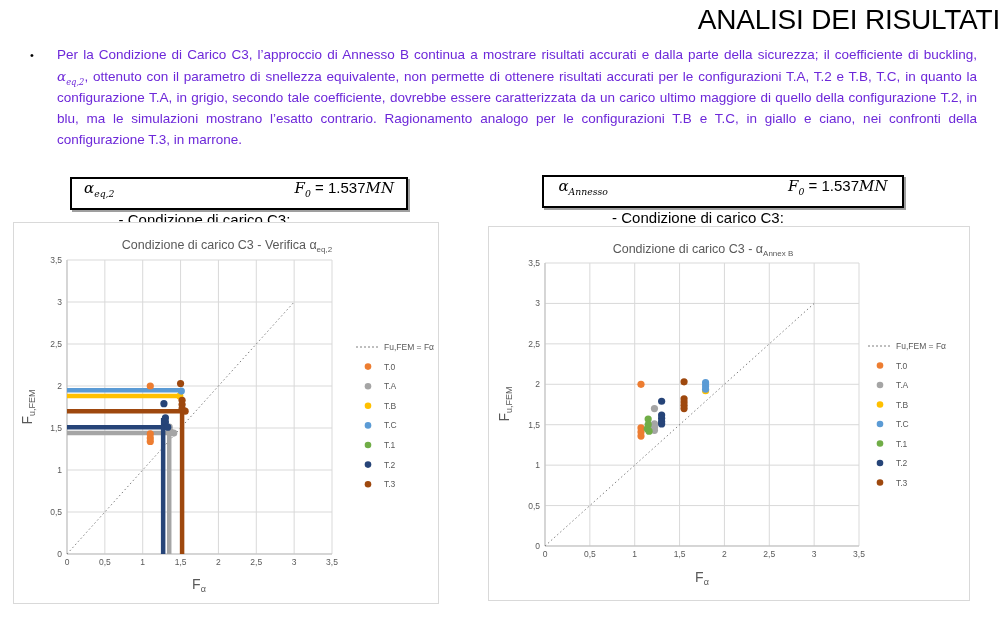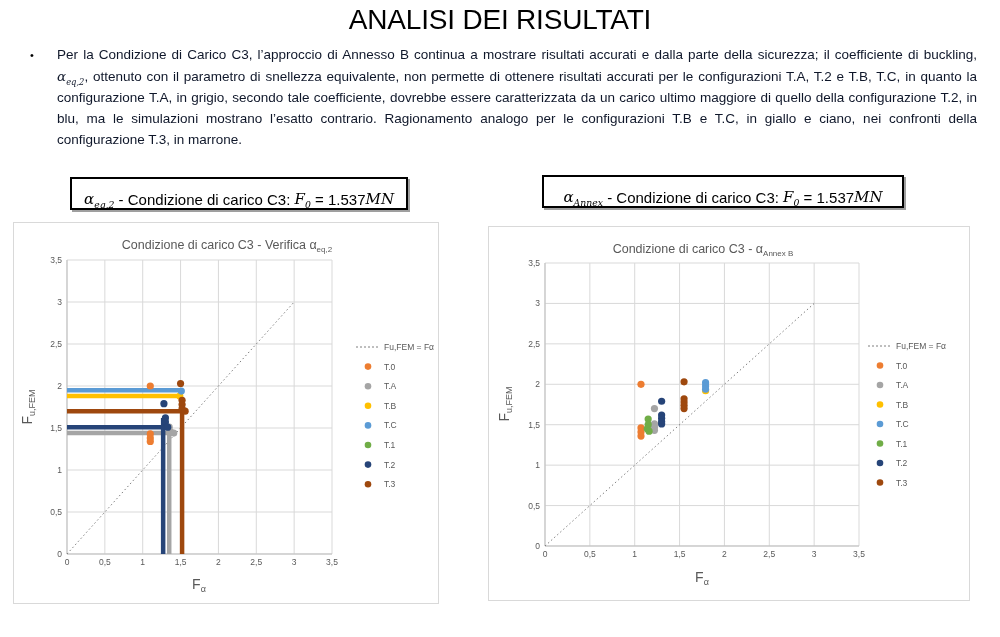--- a/index.html
+++ b/index.html
@@ -1,30 +1,30 @@
 <!DOCTYPE html>
 <html><head>
 <meta charset="utf-8">
 <style>
   html,body{margin:0;padding:0;background:#fff;}
   body{width:1000px;height:637px;position:relative;overflow:hidden;
        font-family:"Liberation Sans",sans-serif;color:#000;}
   .slide{position:absolute;inset:0;background:#fff;}
 
-  .page-title{position:absolute;top:4px;left:0;width:100%;text-align:center;
+  .page-title{position:absolute;top:4px;left:0;width:100%;text-align:right;
     font-size:28px;font-weight:400;letter-spacing:-0.2px;color:#000;}
 
   .bullet-row{position:absolute;left:30px;top:45px;width:947px;display:flex;}
   .bullet-glyph{flex:0 0 27px;font-size:11px;padding-top:4px;color:#000;}
-  .bullet-text{margin:0;font-size:13.5px;line-height:1.55;text-align:justify;color:#0f172a;}
+  .bullet-text{margin:0;font-size:13.5px;line-height:1.55;text-align:justify;color:#6d28d9;}
   .imath{font-family:"DejaVu Serif",serif;font-style:italic;}
   .imath sub,.cap-math sub{font-size:62%;line-height:0;}
 
   .caption-box{position:absolute;border:2px solid #000;background:#fff;
-    box-shadow:2px 2px 0 rgba(80,80,80,0.55);display:flex;align-items:flex-end;
+    box-shadow:2px 2px 0 rgba(80,80,80,0.55);display:flex;align-items:flex-start;
     justify-content:center;font-size:15px;white-space:pre;}
   #caption-eq2{left:70px;top:177px;width:334px;height:29px;}
   #caption-annexb{left:542px;top:175px;width:358px;height:29px;}
   .cap-math{font-family:"DejaVu Serif",serif;font-style:italic;}
   .cap-upright{font-style:normal;font-family:Liberation Sans, sans-serif;}
   .cap-text{font-family:"Liberation Sans",sans-serif;margin-top:32px;}
 
   .chart-panel{position:absolute;background:#fff;border:1px solid #d9d9d9;}
   #panel-eq2{left:13px;top:222px;width:424px;height:380px;}
   #panel-annexb{left:488px;top:226px;width:480px;height:373px;}
@@ -44,21 +44,21 @@
 
   <div class="page-title">ANALISI DEI RISULTATI</div>
 
   <div class="bullet-row">
     <span class="bullet-glyph">•</span>
     <p class="bullet-text"><span>Per la Condizione di Carico C3, l’approccio di Annesso B continua a mostrare risultati accurati e dalla parte della sicurezza; il coefficiente di buckling, </span><span class="imath"><span>α</span><sub>eq,2</sub></span><span>, ottenuto con il parametro di snellezza equivalente, non permette di ottenere risultati accurati per le configurazioni T.A, T.2 e T.B, T.C, in quanto la configurazione T.A, in grigio, secondo tale coefficiente, dovrebbe essere caratterizzata da un carico ultimo maggiore di quello della configurazione T.2, in blu, ma le simulazioni mostrano l’esatto contrario. Ragionamento analogo per le configurazioni T.B e T.C, in giallo e ciano, nei confronti della configurazione T.3, in marrone.</span></p>
   </div>
 
   <div class="caption-box" id="caption-eq2"><span class="cap-math"><span>α</span><sub>eq,2</sub></span><span class="cap-text"> - Condizione di carico C3: </span><span class="cap-math"><span>F</span><sub>0</sub></span><span class="cap-upright"> = 1.537</span><span class="cap-math">MN</span></div>
 
-  <div class="caption-box" id="caption-annexb"><span class="cap-math"><span>α</span><sub>Annex</sub></span><span class="cap-text"> - Condizione di carico C3: </span><span class="cap-math"><span>F</span><sub>0</sub></span><span class="cap-upright"> = 1.537</span><span class="cap-math">MN</span></div>
+  <div class="caption-box" id="caption-annexb"><span class="cap-math"><span>α</span><sub>Annesso</sub></span><span class="cap-text"> - Condizione di carico C3: </span><span class="cap-math"><span>F</span><sub>0</sub></span><span class="cap-upright"> = 1.537</span><span class="cap-math">MN</span></div>
 
   <div class="chart-panel" id="panel-eq2">
     <svg id="svg-eq2" width="424" height="380">
         <line x1="53" y1="331" x2="53" y2="37" stroke="#d9d9d9"></line>
         <line x1="53" y1="331" x2="318" y2="331" stroke="#d9d9d9"></line>
         <text x="53" y="342" text-anchor="middle" class="tick">0</text>
         <text x="48" y="334" text-anchor="end" class="tick">0</text>
         <line x1="90.85714285714286" y1="331" x2="90.85714285714286" y2="37" stroke="#d9d9d9"></line>
         <line x1="53" y1="289" x2="318" y2="289" stroke="#d9d9d9"></line>
         <text x="90.85714285714286" y="342" text-anchor="middle" class="tick">0,5</text>

